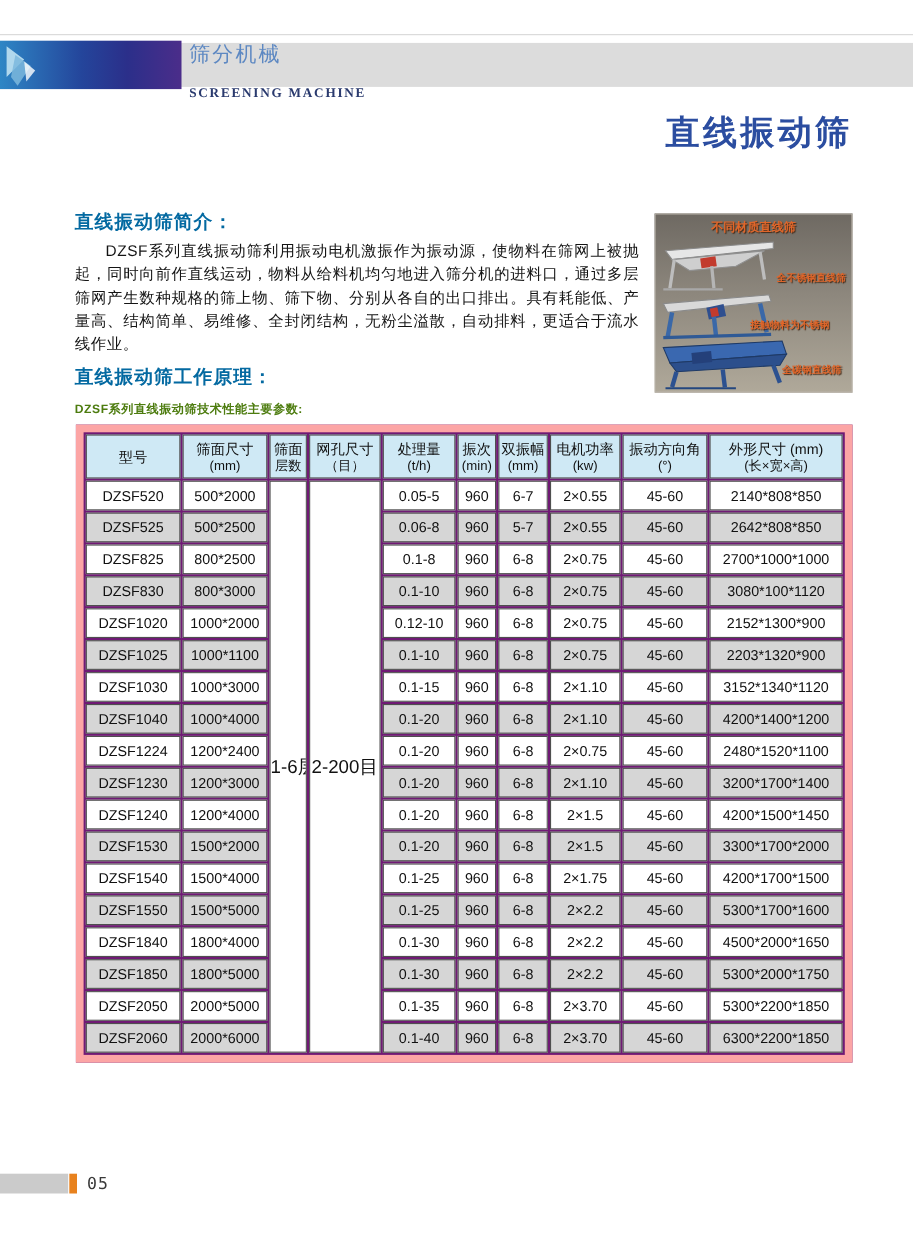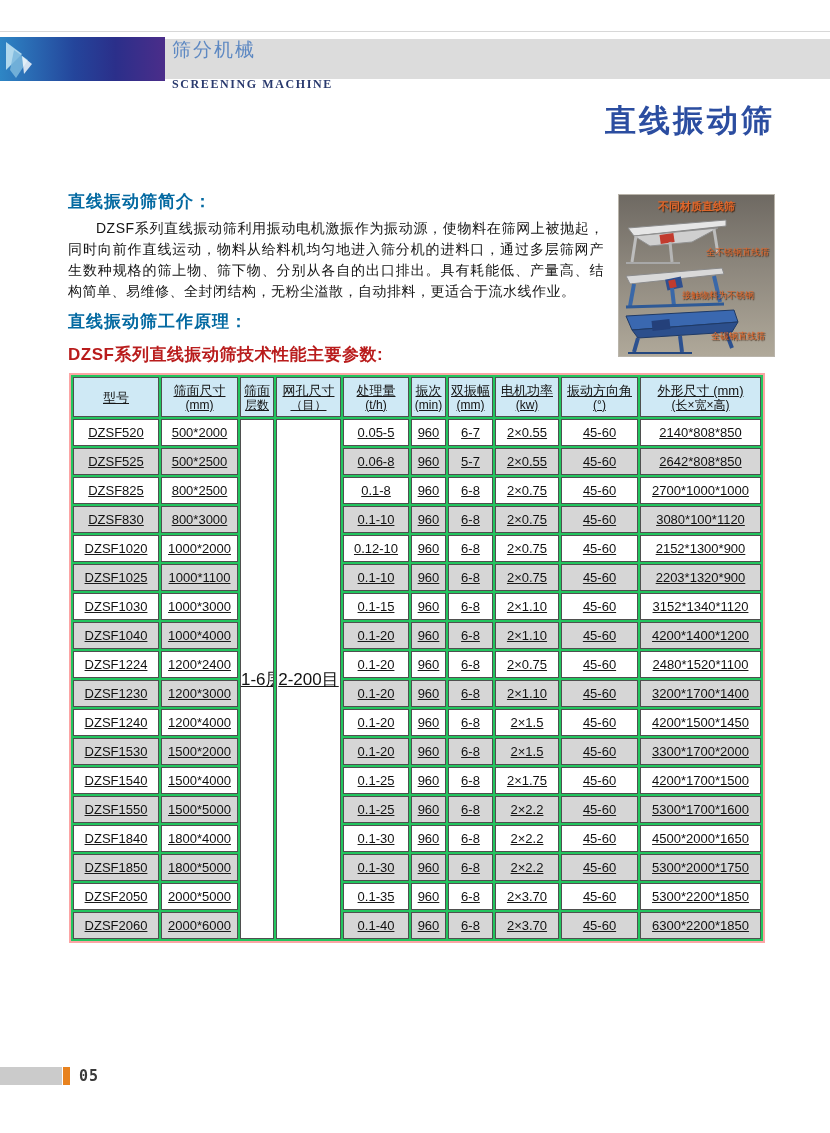--- a/index.html
+++ b/index.html
@@ -16,56 +16,56 @@
   .brand-cn{font-size:19px;color:#5d88c2;letter-spacing:2px;}
   .brand-en{font-size:12px;font-family:"Liberation Serif","DejaVu Serif",serif;
             color:#2a3a6e;letter-spacing:1.6px;font-weight:bold;margin-top:18px;}
 
   
   .page-title{position:absolute;top:100px;left:68px;width:707px;text-align:right;
       font-size:31px;font-weight:bold;color:#2b4da0;letter-spacing:3px;}
 
   
   .content{position:absolute;top:188px;left:68px;width:707px;}
-  .pimg{float:right;width:157px;height:163px;margin:6px 0 6px 14px;position:relative;
+  .pimg{float:right;width:180px;height:163px;margin:6px 0 6px 14px;position:relative;
         background:linear-gradient(180deg,#6e6962 0%,#8d877d 45%,#b0a99a 100%);
         box-shadow:0 0 0 1px #b9b4aa inset;}
   .pimg-title{position:absolute;top:5px;left:0;width:100%;text-align:center;
         font-size:11px;font-weight:bold;color:#e0662a;text-shadow:1px 1px 1px #402512;}
-  .pimg-label{position:absolute;font-size:9px;font-weight:normal;color:#e0662a;
+  .pimg-label{position:absolute;font-size:9px;font-weight:bold;color:#e0662a;
         text-shadow:1px 1px 1px #402512;white-space:nowrap;}
   .lbl-1{top:52px;right:6px;}
   .lbl-2{top:95px;right:21px;}
   .lbl-3{top:136px;right:10px;}
   .m-svg{position:absolute;left:4px;}
   .m1{top:22px;} .m2{top:72px;} .m3{top:114px;}
 
   .sec-heading{font-size:17px;font-weight:bold;color:#0369a1;margin:2px 0 5px 0;letter-spacing:1px;}
   .sec-body{font-size:14px;line-height:21px;text-align:justify;margin:0 0 8px 0;
             text-indent:2em;color:#141414;letter-spacing:0.5px;}
 
-  .table-heading{font-size:17px;font-weight:bold;color:#b91c1c;margin:10px 0 7px 0;letter-spacing:0.5px;}
+  .table-heading{font-size:11px;font-weight:bold;color:#4d7c0f;margin:10px 0 7px 0;letter-spacing:0.5px;}
 
   
   table.spec{border-collapse:separate;border-spacing:2px;table-layout:fixed;
-      width:692px;margin-left:1px;background:#22c55e;border:2px solid #fca5a5;text-decoration:underline;}
+      width:692px;margin-left:1px;background:#701a75;border:7px solid #fca5a5;}
   table.spec th{background:#cfe9f5;border:1px solid #4f4f4f;font-weight:normal;
       text-align:center;vertical-align:middle;height:36px;padding:1px 0;color:#111;}
   table.spec th .h1{font-size:13px;line-height:15px;}
   table.spec th .h2{font-size:12px;line-height:14px;}
   table.spec td{border:1px solid #4f4f4f;text-align:center;vertical-align:middle;
       height:25px;font-size:13px;color:#111;background:#fff;padding:0;overflow:hidden;white-space:nowrap;}
   table.spec tr.alt td{background:#d6d6d6;}
   table.spec td.merged{background:#fff;font-size:17px;}
 
   
   .footer{position:absolute;top:1067px;left:0;display:flex;align-items:center;}
   .f-gray{width:62px;height:18px;background:#cbcbcb;}
   .f-orange{width:7px;height:18px;background:#e8821e;margin-left:1px;}
-  .f-num{margin-left:9px;font-size:15px;font-weight:bold;color:#3a3a3a;
+  .f-num{margin-left:9px;font-size:15px;font-weight:normal;color:#3a3a3a;
          font-family:"DejaVu Sans Mono",monospace;letter-spacing:1px;}
 </style>
 </head>
 <body>
 
 <div class="page">
 
   <div class="top-rule"></div>
   <div class="header-bar"></div>
   <div class="header-gradient">

